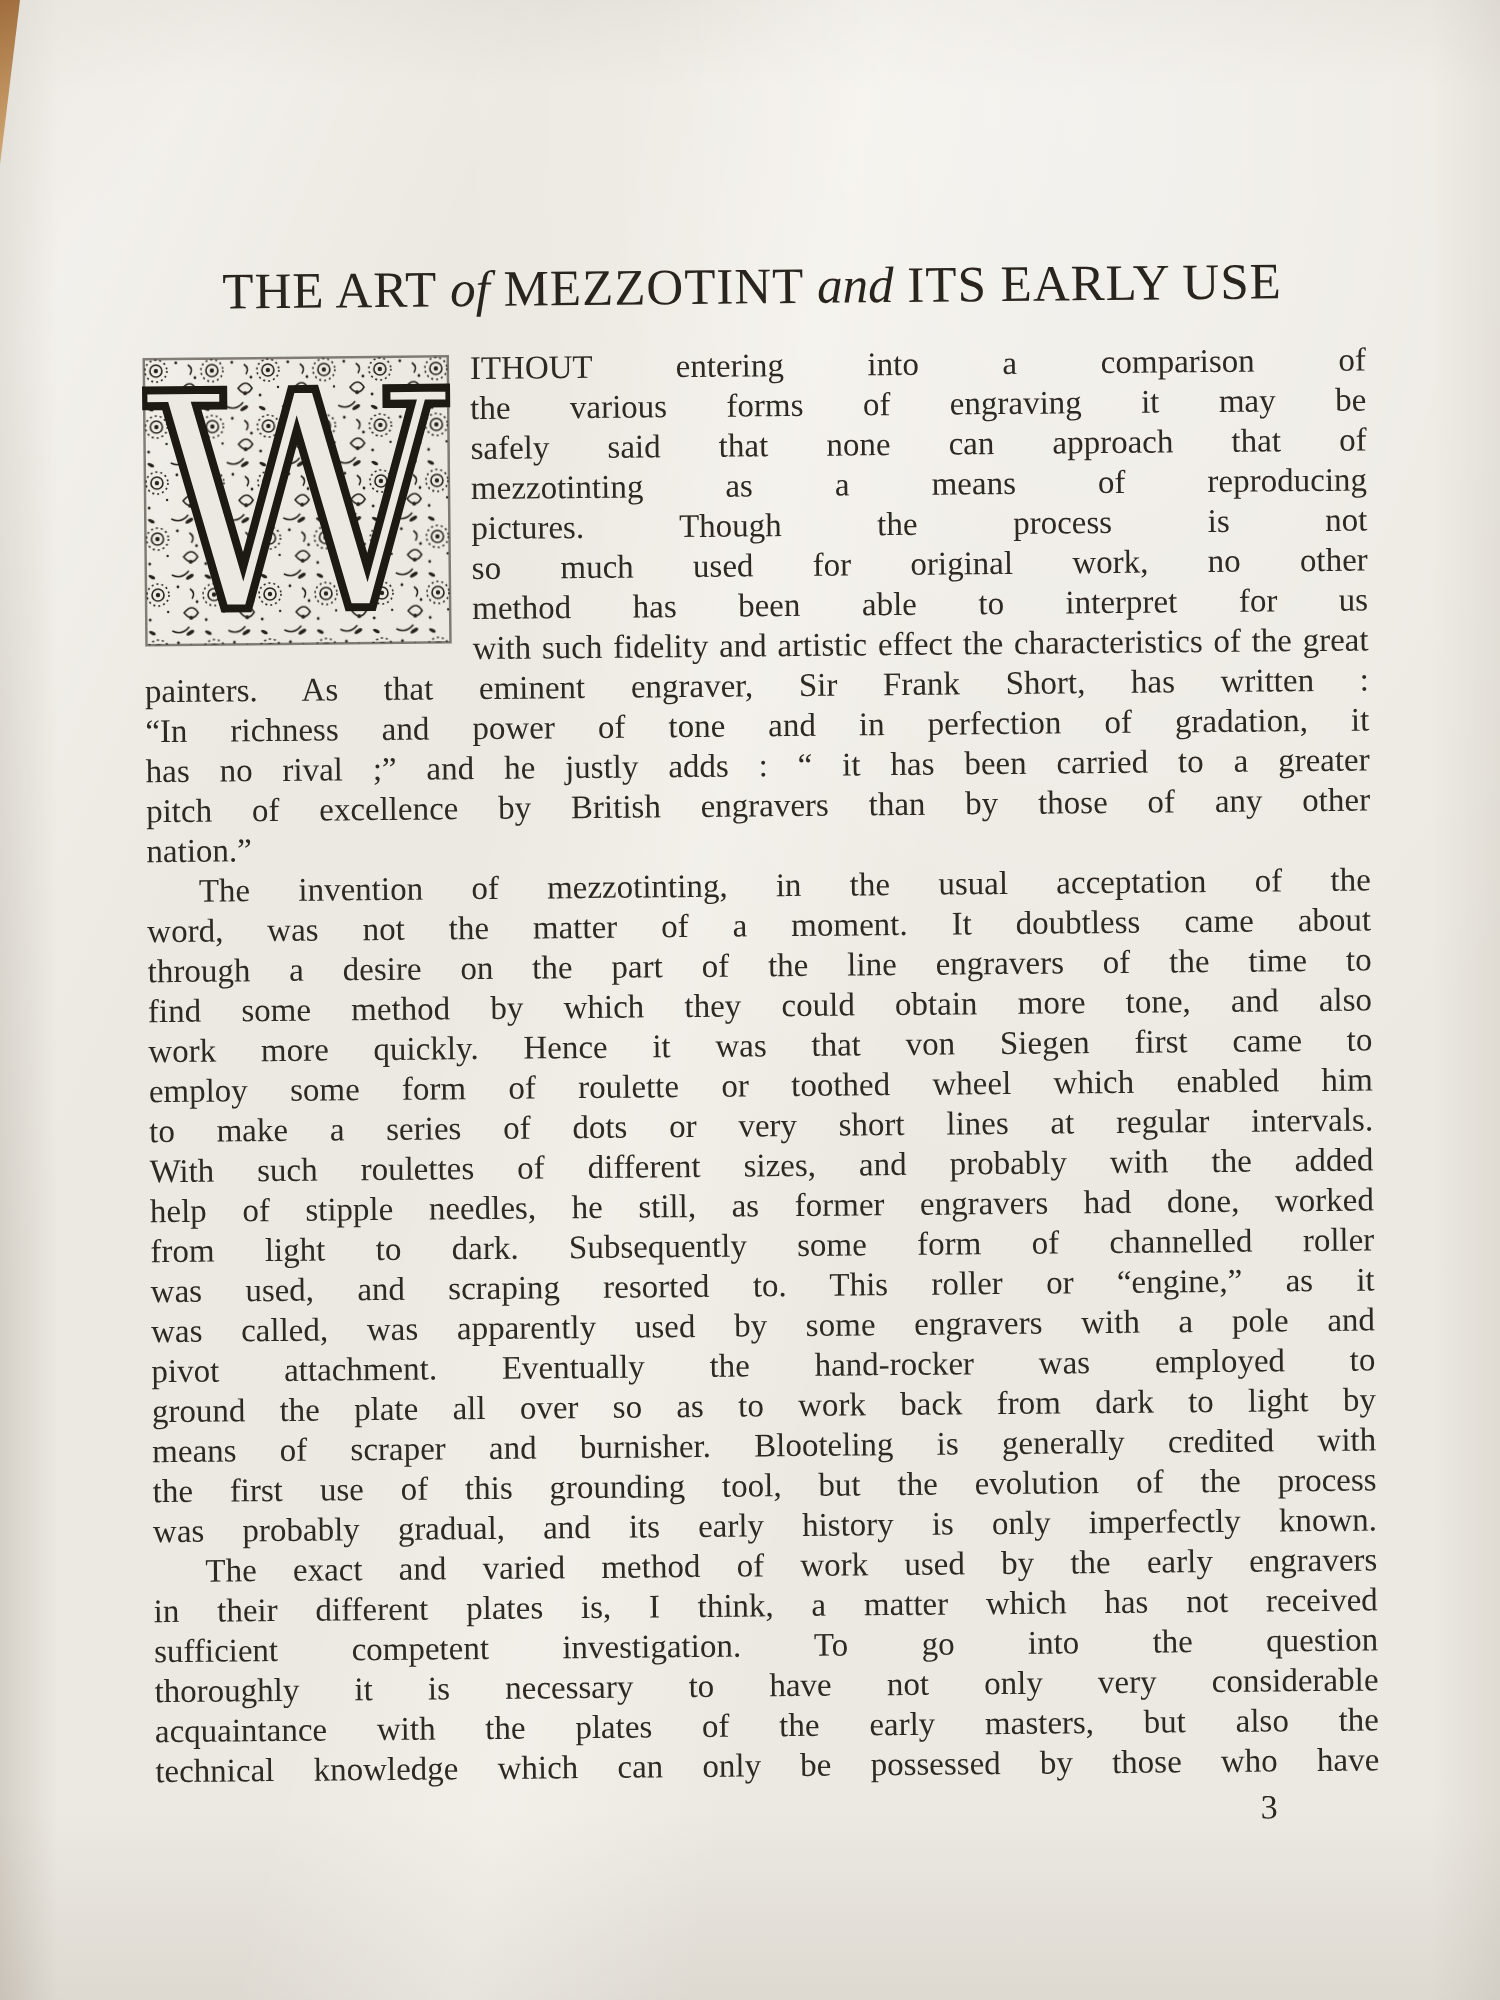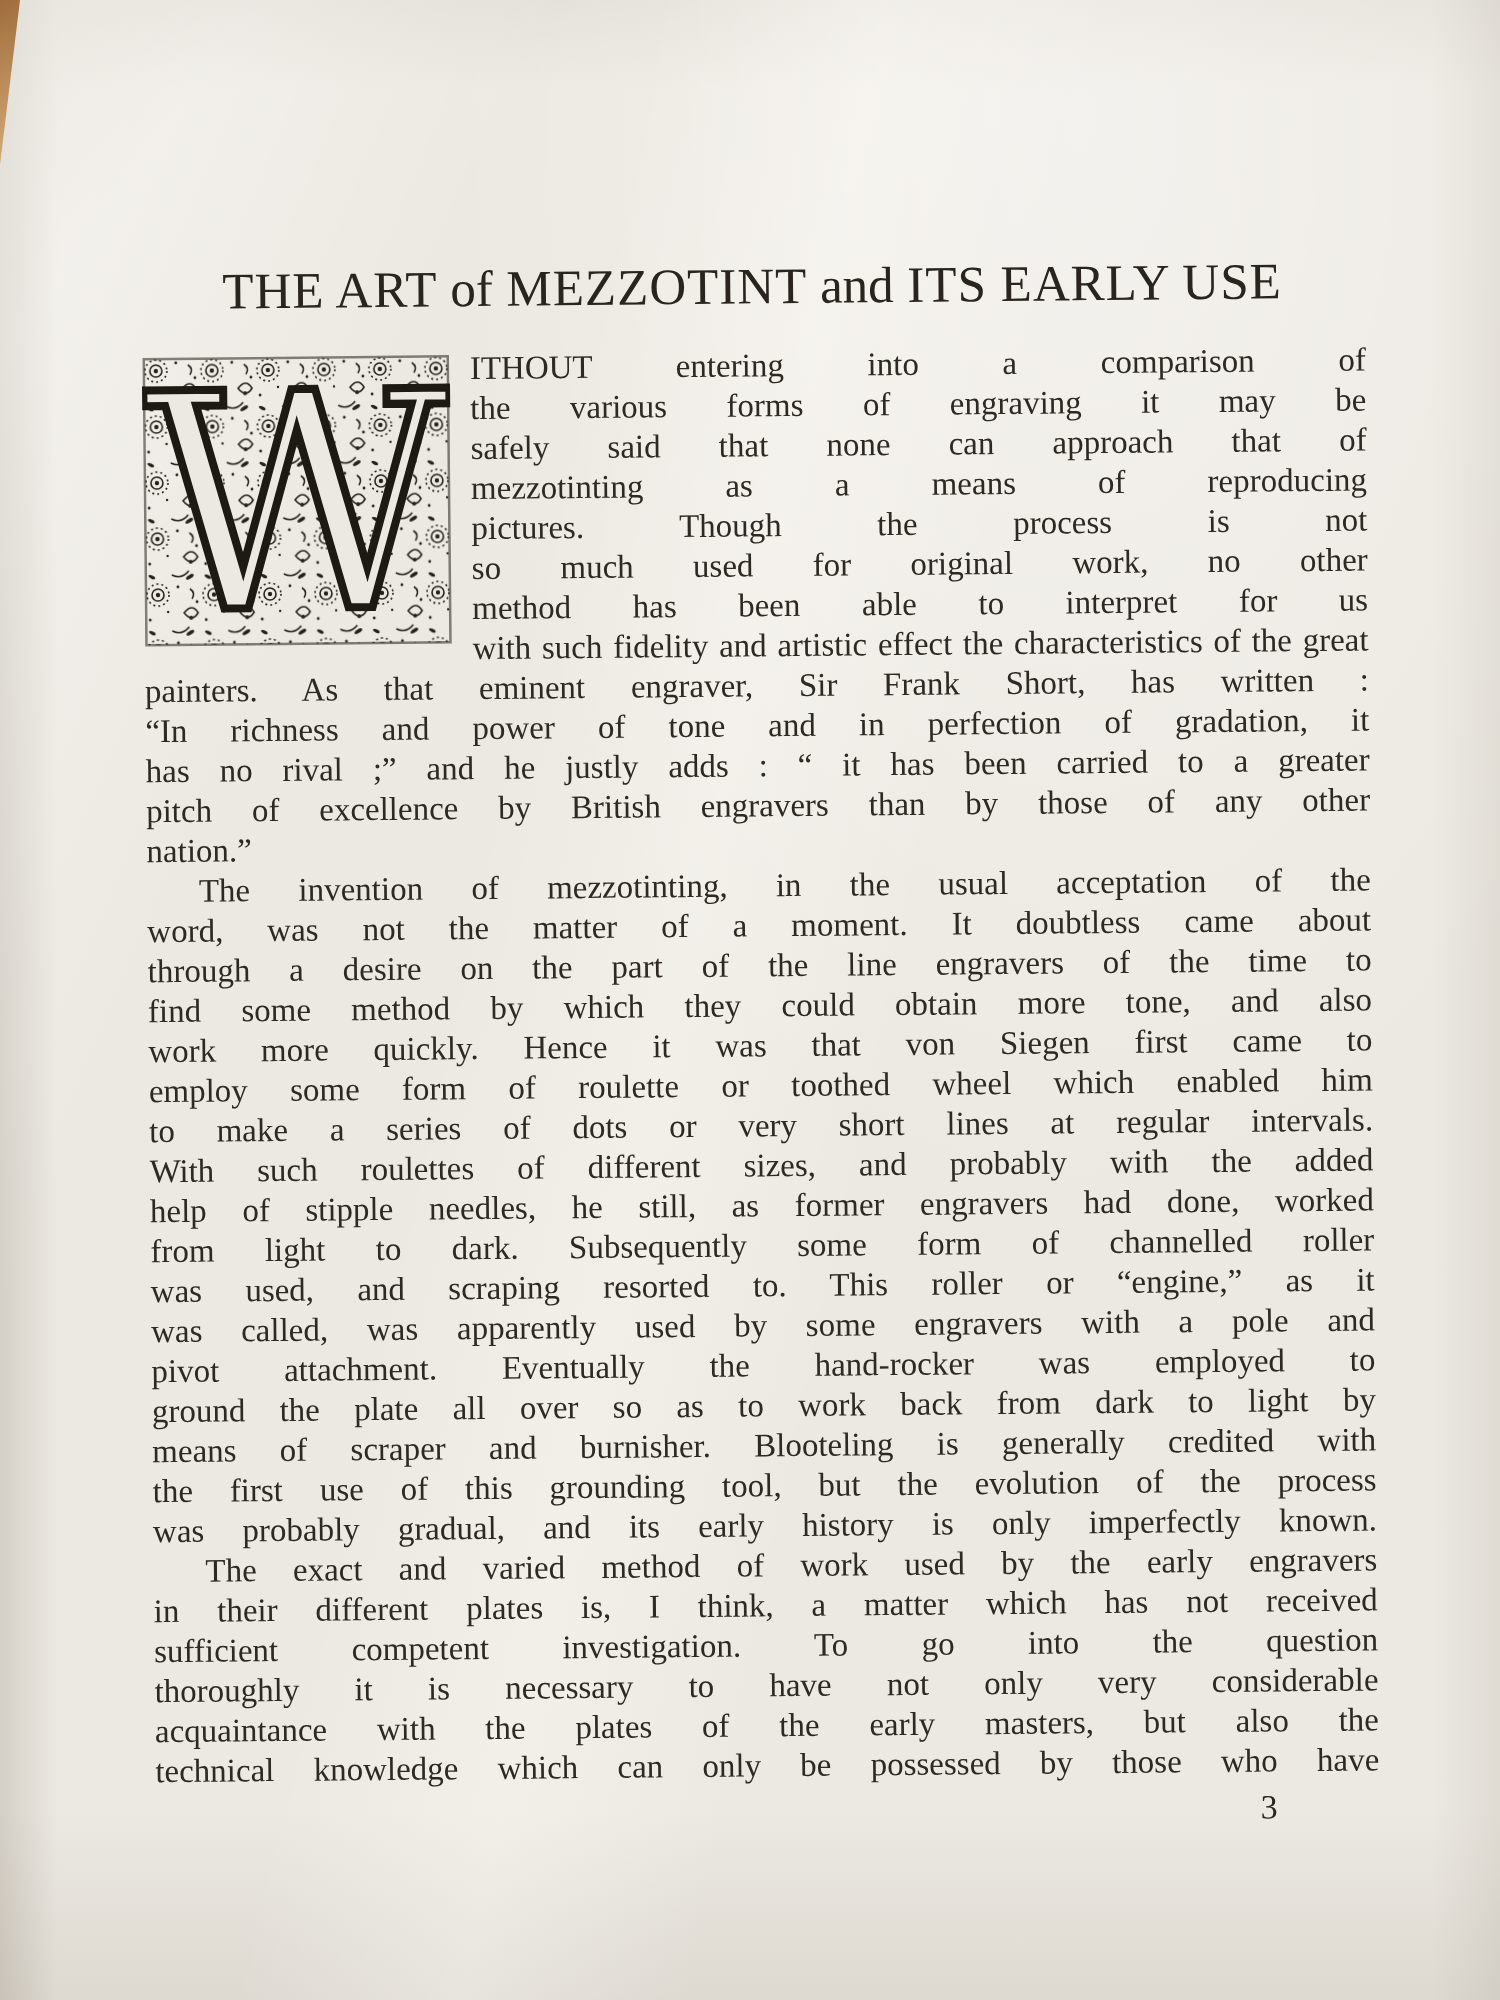--- a/index.html
+++ b/index.html
@@ -43,21 +43,21 @@
   .page-title {
     margin: 258px 0 0 118px;
     width: 1278px;
     text-align: center;
     font-size: 51px;
     line-height: 58px;
     letter-spacing: 1px;
     white-space: nowrap;
     color: #29241d;
   }
-  .page-title .it { letter-spacing: 0; margin-top: 24px; }
+  .page-title .it { font-style: italic; letter-spacing: 0; margin-top: 24px; }
   .body-block {
     margin: 30px 0 0 146px;
     width: 1224px;
   }
   .dropcap {
     float: left;
     width: 308px; height: 290px;
     margin: 6px 20px 6px 0;
   }
   .jline {

